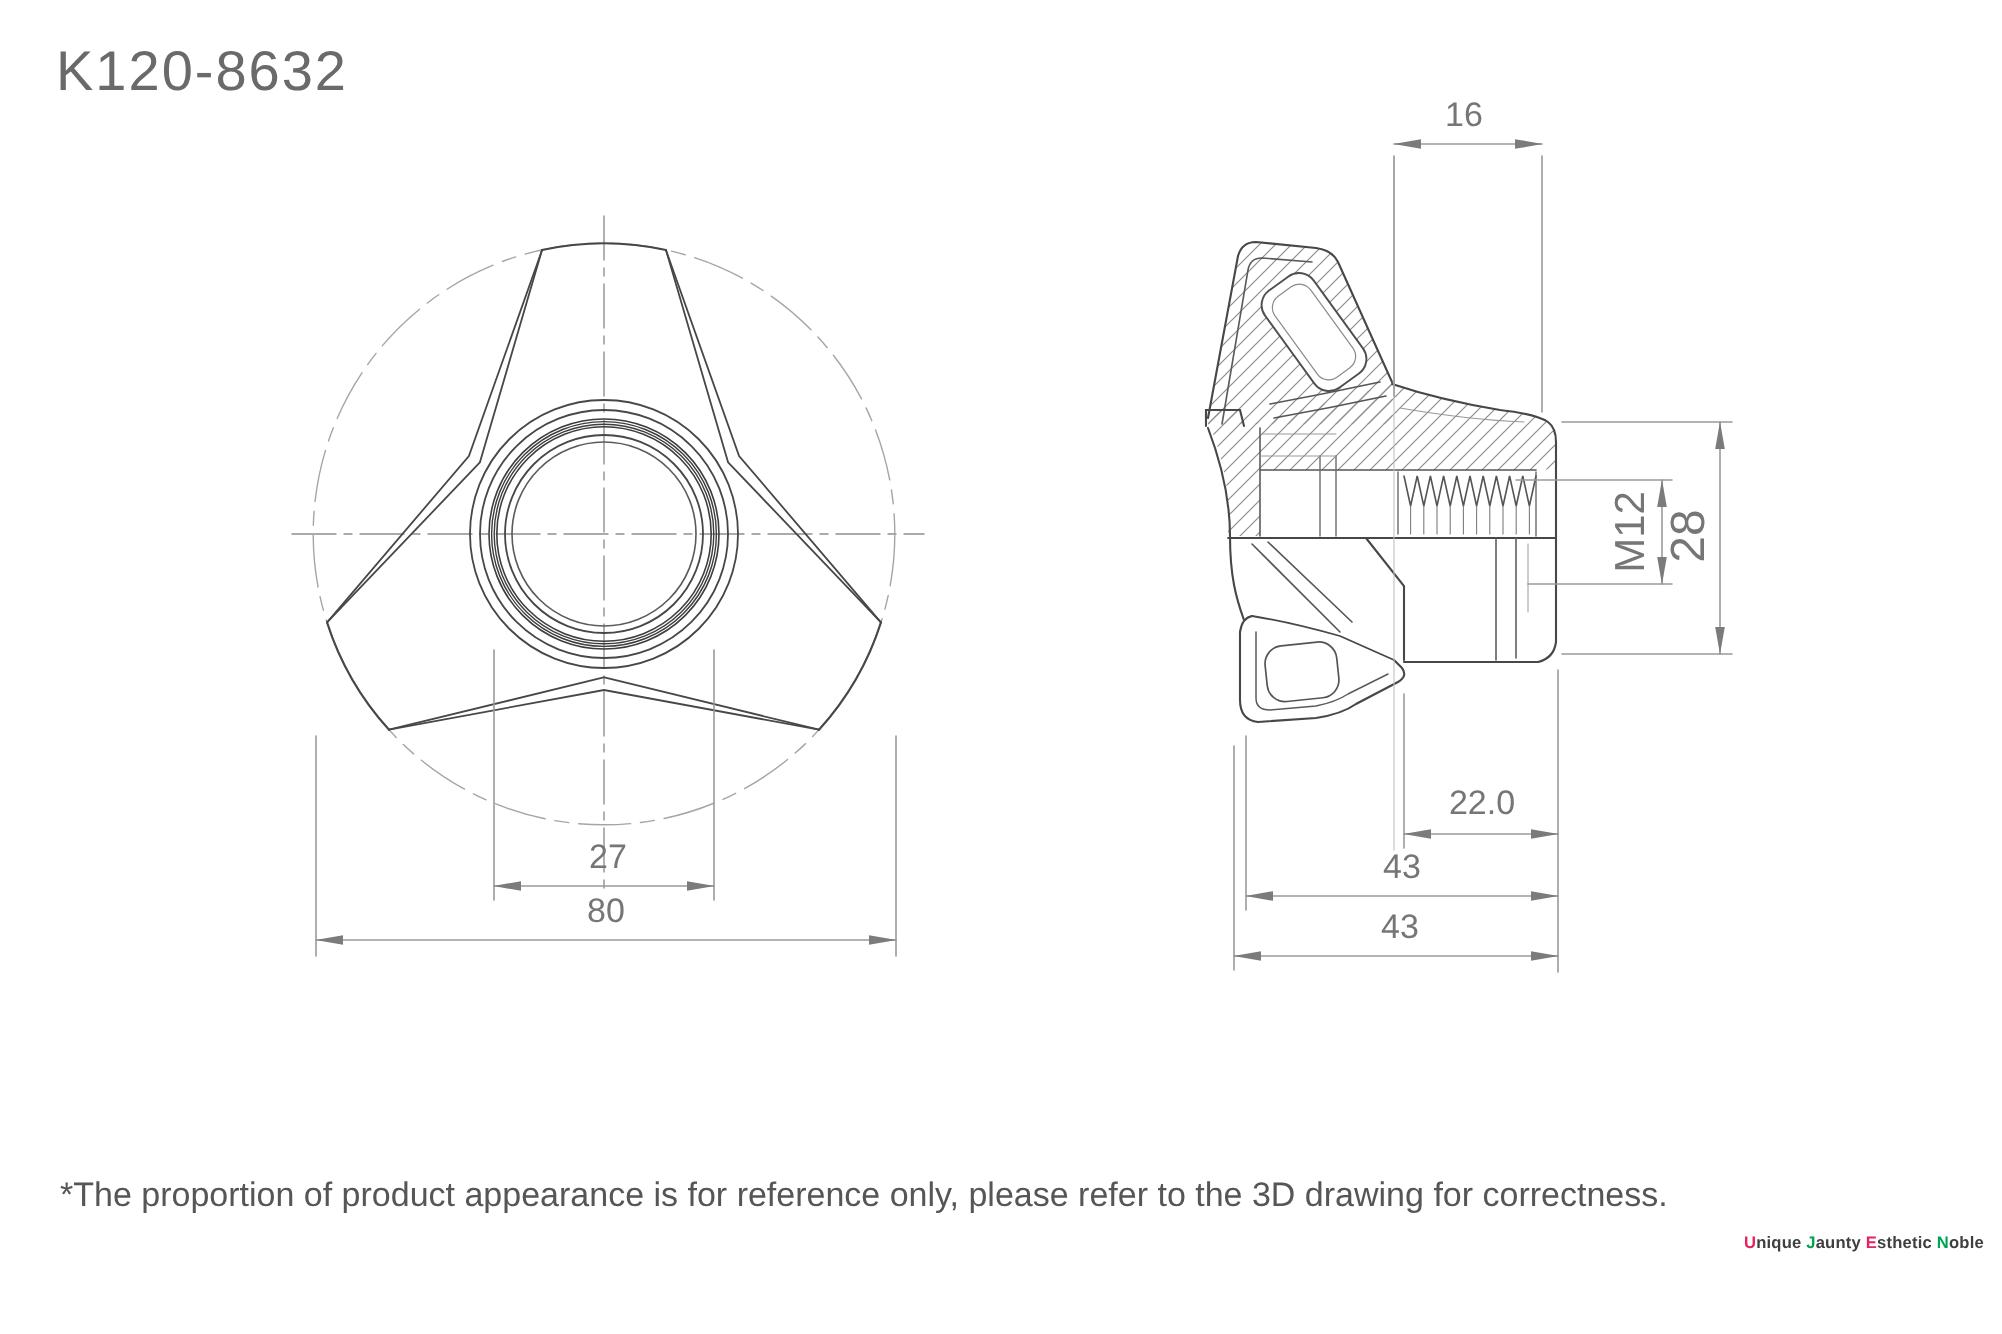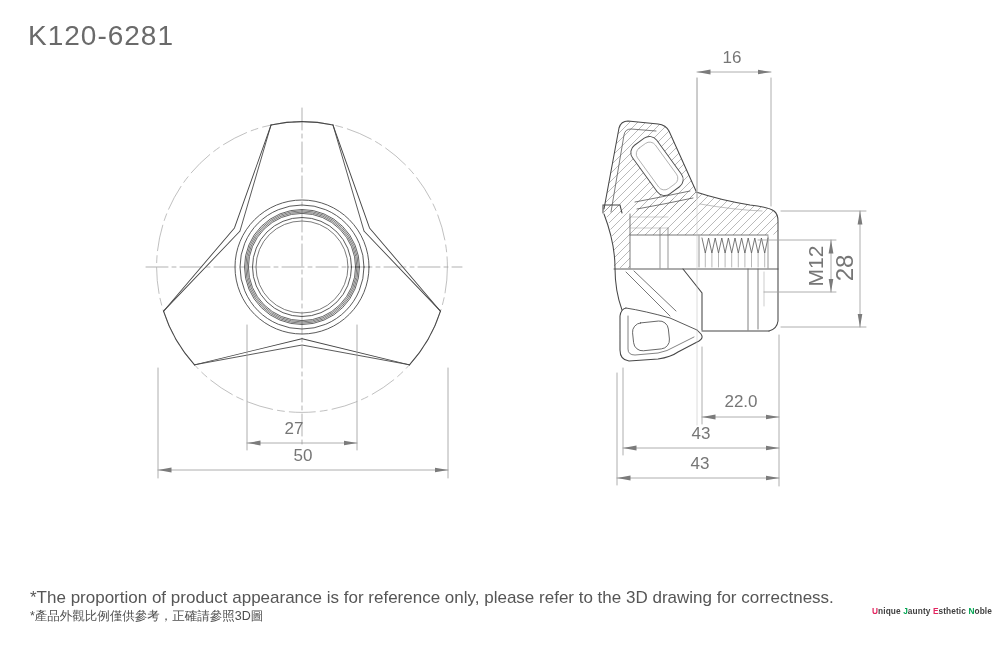--- a/index.html
+++ b/index.html
@@ -8,21 +8,21 @@
   #lineart{position:absolute;left:0;top:0;}
   .txt{position:absolute;color:#757575;white-space:nowrap;}
   .title{left:28px;top:20px;font-size:28px;letter-spacing:1px;color:#6a6a6a;font-weight:400;}
   .dim{font-size:17px;color:#767676;transform:translate(-50%,-50%);}
   .dim-rot{font-size:21px;color:#767676;transform:translate(-50%,-50%) rotate(-90deg);}
   .note{left:30px;color:#4e4e4e;}
   .note-zh{top:608px;font-size:12.5px;}
   .note-en{top:588px;font-size:17px;color:#565656;}
   .logo{position:absolute;left:872px;top:604px;width:122px;}
   .logo-word{font-size:31px;font-weight:bold;letter-spacing:0.5px;line-height:1.05;}
-  .logo-tag{font-size:8.3px;font-weight:bold;letter-spacing:0.1px;margin-top:2px;}
+  .logo-tag{font-size:8.3px;font-weight:bold;letter-spacing:0.1px;margin-top:12px;}
 </style>
 </head>
 <body>
 
 <div id="sheet">
 
   <svg id="lineart" width="1001" height="667" viewBox="0 0 1001 667">
     <defs>
       <pattern id="hatch" width="8" height="8" patternUnits="userSpaceOnUse">
         <path d="M0,8 L8,0 M-2,2 L2,-2 M6,10 L10,6" stroke="#8b8b8b" stroke-width="0.6"></path>
@@ -195,32 +195,31 @@
         <line x1="623" y1="368" x2="623" y2="455"></line>
         <line x1="623" y1="448" x2="779" y2="448" marker-start="url(#arr)" marker-end="url(#arr)"></line>
       </g>
       <g stroke="#9a9a9a" stroke-width="0.8">
         <line x1="617" y1="373" x2="617" y2="485"></line>
         <line x1="617" y1="478" x2="779" y2="478" marker-start="url(#arr)" marker-end="url(#arr)"></line>
       </g>
     </g>
   </svg>
 
-  <div class="txt title">K120-6281</div>
-
-  <div class="txt dim" style="left:294px;top:429px;">27</div>
-  <div class="txt dim" style="left:303px;top:456px;">50</div>
+  <div class="txt title">K120-8632</div>
+
+  <div class="txt dim" style="left:304px;top:429px;">27</div>
+  <div class="txt dim" style="left:303px;top:456px;">80</div>
 
   <div class="txt dim" style="left:732px;top:58px;">16</div>
   <div class="txt dim-rot" style="left:816px;top:266px;">M12</div>
   <div class="txt dim-rot" style="left:845px;top:268px;font-size:24px;">28</div>
   <div class="txt dim" style="left:741px;top:402px;">22.0</div>
   <div class="txt dim" style="left:701px;top:434px;">43</div>
   <div class="txt dim" style="left:700px;top:464px;">43</div>
 
-  <div class="txt note note-zh">*產品外觀比例僅供參考，正確請參照3D圖</div>
   <div class="txt note note-en">*The proportion of product appearance is for reference only, please refer to the 3D drawing for correctness.</div>
 
   <div class="logo">
     <div class="logo-tag"><span style="color: rgb(227, 36, 95);">U</span><span style="color: rgb(63, 63, 63);">nique </span><span style="color: rgb(0, 165, 81);">J</span><span style="color: rgb(63, 63, 63);">aunty </span><span style="color: rgb(227, 36, 95);">E</span><span style="color: rgb(63, 63, 63);">sthetic </span><span style="color: rgb(0, 165, 81);">N</span><span style="color: rgb(63, 63, 63);">oble</span></div>
   </div>
 
 </div>
 
 </body></html>

